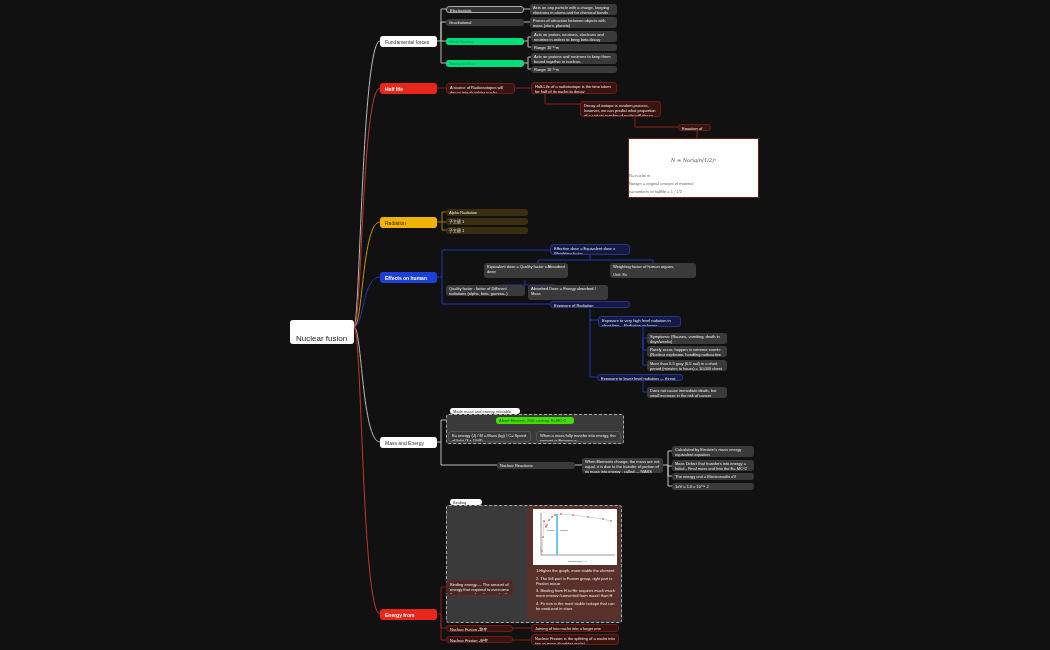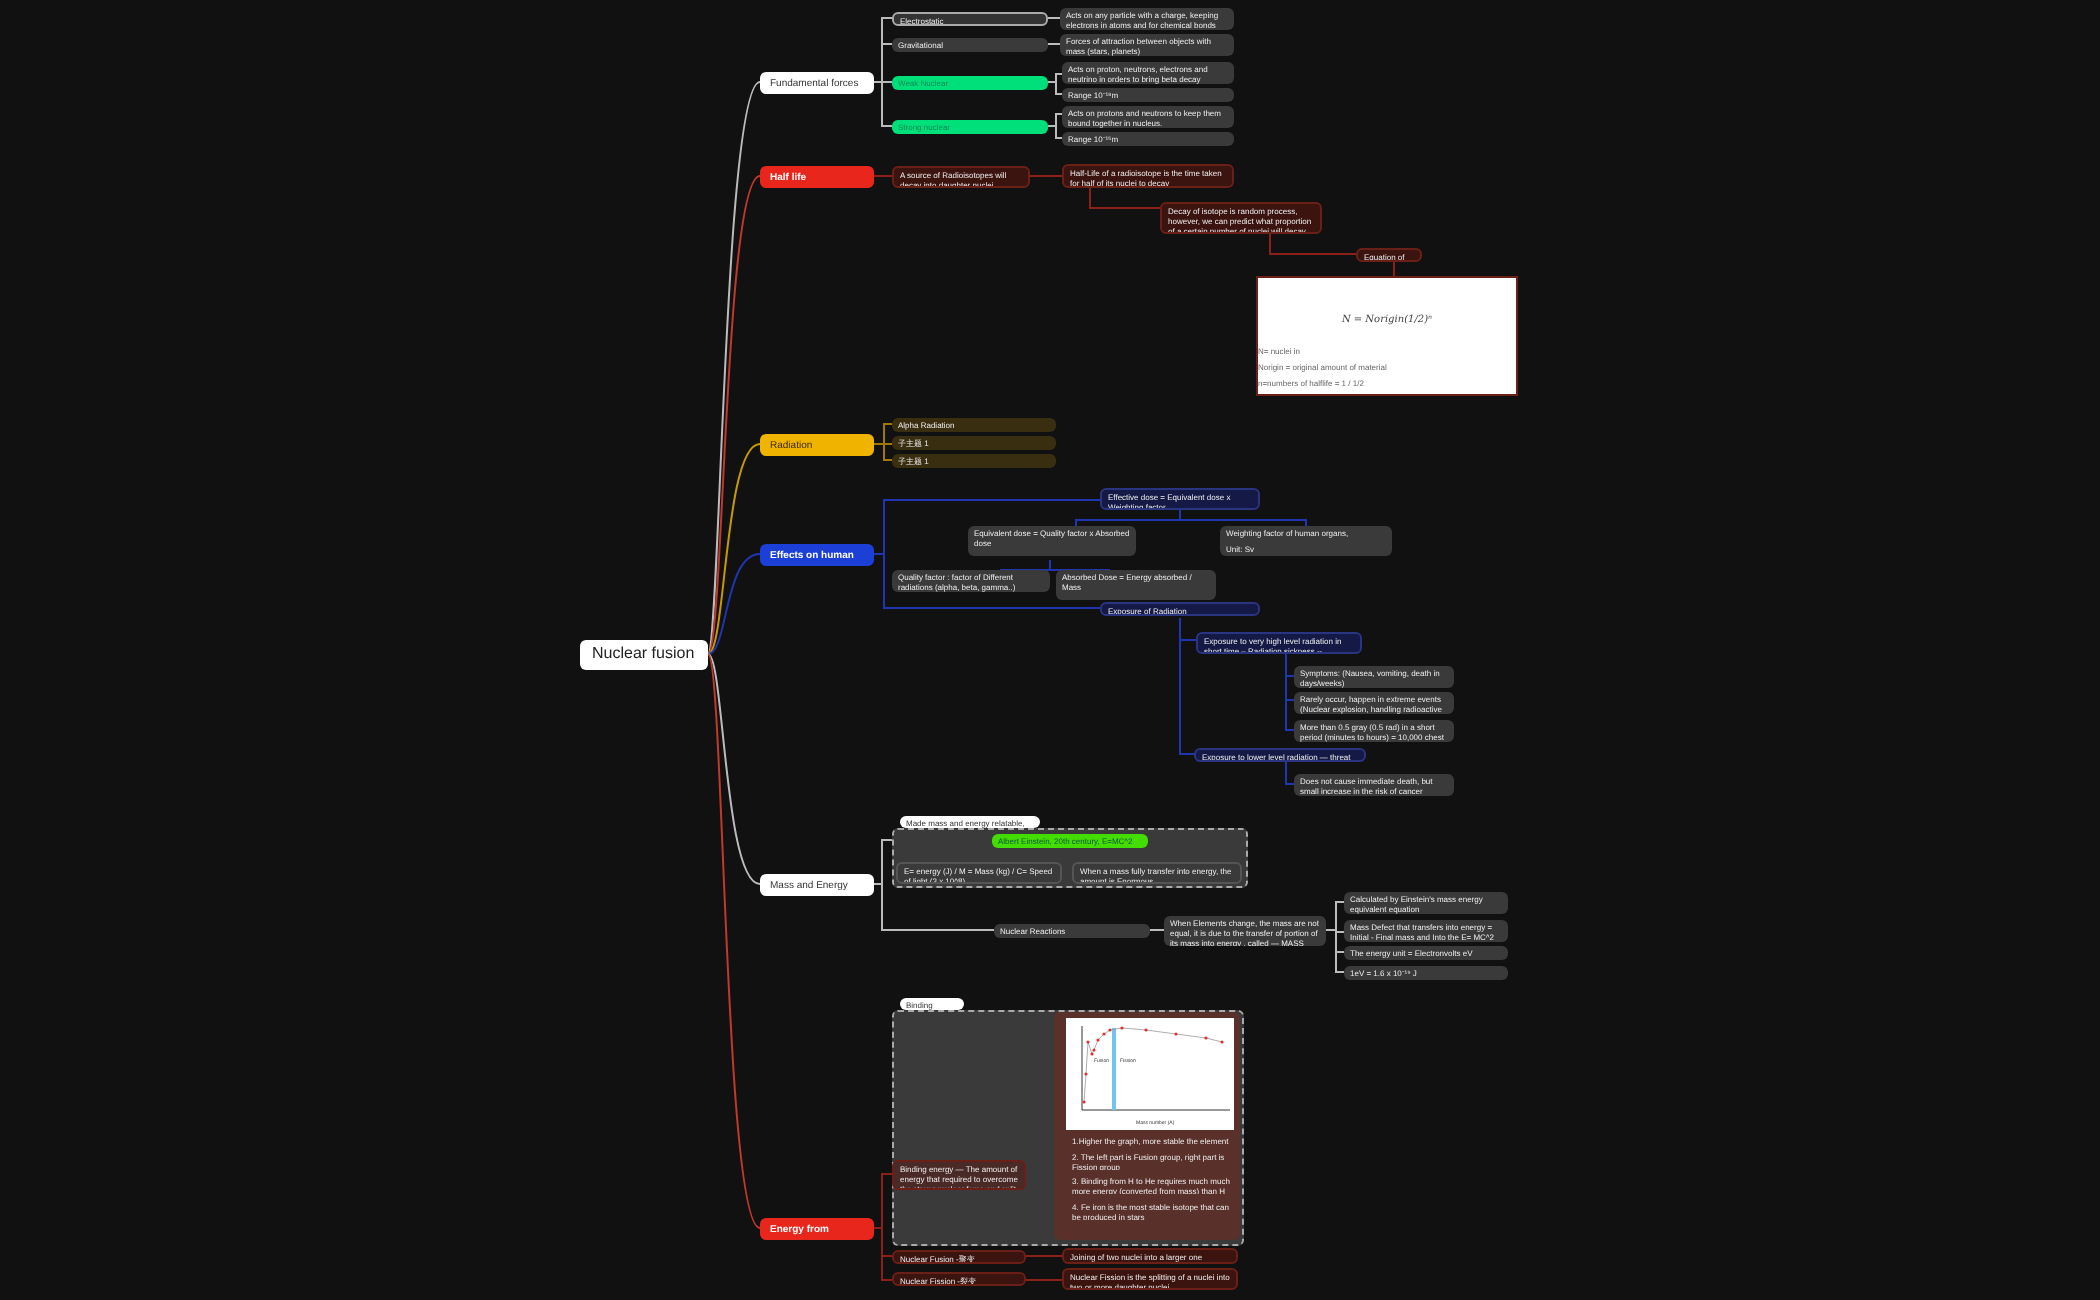--- a/index.html
+++ b/index.html
@@ -1,19 +1,19 @@
 <!DOCTYPE html>
 <html><head>
 <meta charset="utf-8">
 <style>
   html, body { margin:0; padding:0; }
   body { width:1050px; height:650px; background:#111111; position:relative; overflow:hidden; font-family:"Liberation Sans", sans-serif; }
   .n { position:absolute; box-sizing:border-box; border-radius:3px; font-size:4px; line-height:5px; color:#eee; padding:1px 3px; overflow:hidden; }
   .main { font-size:5px; line-height:8px; padding:2px 5px; border-radius:3px; }
-  .root { background:#fff; color:#222; font-size:8px; line-height:14px; padding:0 6px; border-radius:3px; }
+  .root { background:#fff; color:#222; font-size:8px; line-height:14px; padding:12px 6px; border-radius:3px; }
   .white { background:#fff; color:#333; }
   .red { background:#e8261b; color:#fff; font-weight:bold; }
   .yellow { background:#f0b400; color:#3a2a00; }
   .blue { background:#1c3fd8; color:#fff; font-weight:bold; }
   .grey { background:#3a3a3a; }
   .grey-o { background:#333; border:1px solid #aaa; }
   .green { background:#00e07a; color:#085; }
   .dred { background:#3b1410; border:1px solid #6a1f17; }
   .dyel { background:#3a2e10; }
   .dblue { background:#141a45; border:1px solid #2a3480; }

